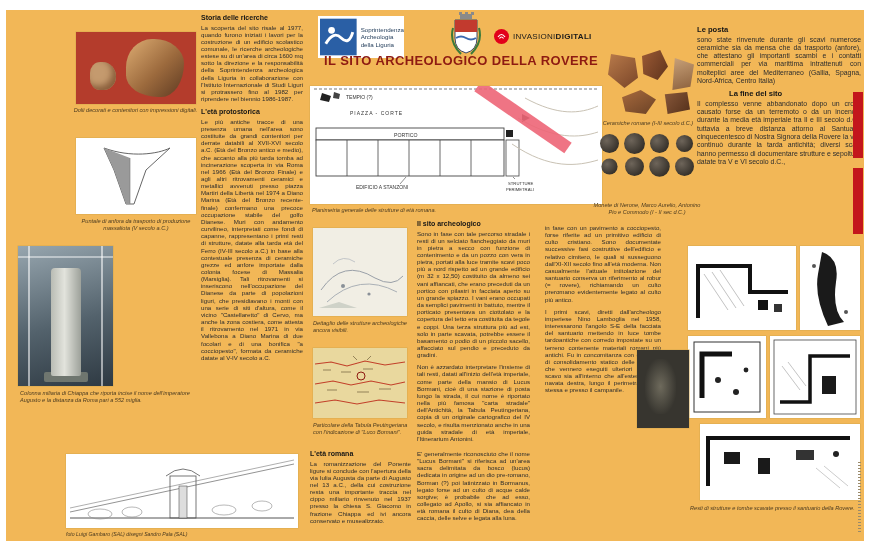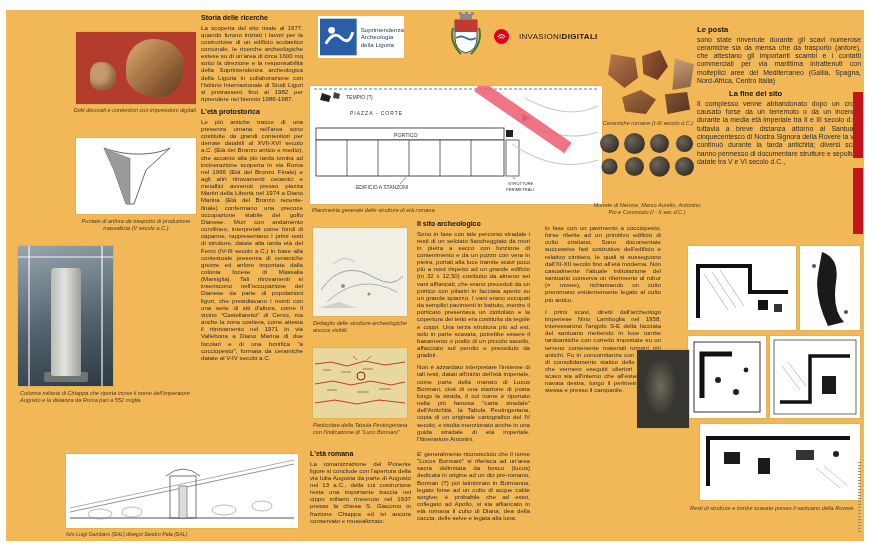--- a/index.html
+++ b/index.html
@@ -72,25 +72,26 @@
     <path d="M7 26 q5 -3 10 0 q5 3 10 0" stroke="#3a6ab0" stroke-width="2" fill="none"></path>
     <path d="M4 16 q-4 14 8 26" stroke="#3c7a3a" stroke-width="2" fill="none"></path>
     <path d="M30 16 q4 14 -8 26" stroke="#3c7a3a" stroke-width="2" fill="none"></path>
   </svg>
 
   <div class="abs" style="left:494px;top:27px;height:18px;display:flex;align-items:center;">
     <svg width="15" height="15" viewBox="0 0 15 15">
       <circle cx="7.5" cy="7.5" r="7.5" fill="#e2001a"></circle>
       <path d="M4 8 q3.5 -5 7 0 M5.5 9.5 q2 -3 4 0" stroke="#fff" stroke-width="1.2" fill="none"></path>
     </svg>
-    <div style="margin-left:10px;font-size:8px;color:#1a1a1a;letter-spacing:.3px;">
+    <div style="margin-left:4px;font-size:8px;color:#1a1a1a;letter-spacing:.3px;">
       <span>INVASIONI</span><span style="font-weight:bold">DIGITALI</span>
     </div>
   </div>
 
+  <div class="abs title" style="left:315px;top:53px;width:292px;">IL SITO ARCHEOLOGICO DELLA ROVERE</div>
 
   <div class="imgbox photo-pottery" style="left:76px;top:32px;width:120px;height:72px;">
     <div class="blob1"></div>
     <div class="blob2"></div>
   </div>
   <div class="abs caption" style="left:58px;top:107px;width:155px;">Dolii decorati e contenitori con impressioni digitali.</div>
 
   <div class="imgbox" style="left:76px;top:138px;width:120px;height:76px;">
     <svg width="120" height="76" viewBox="0 0 120 76">
       <path d="M28 10 C55 20 82 16 94 10 L70 32 L58 66 L50 66 L38 32 Z" fill="#fff" stroke="#666" stroke-width="1"></path>

